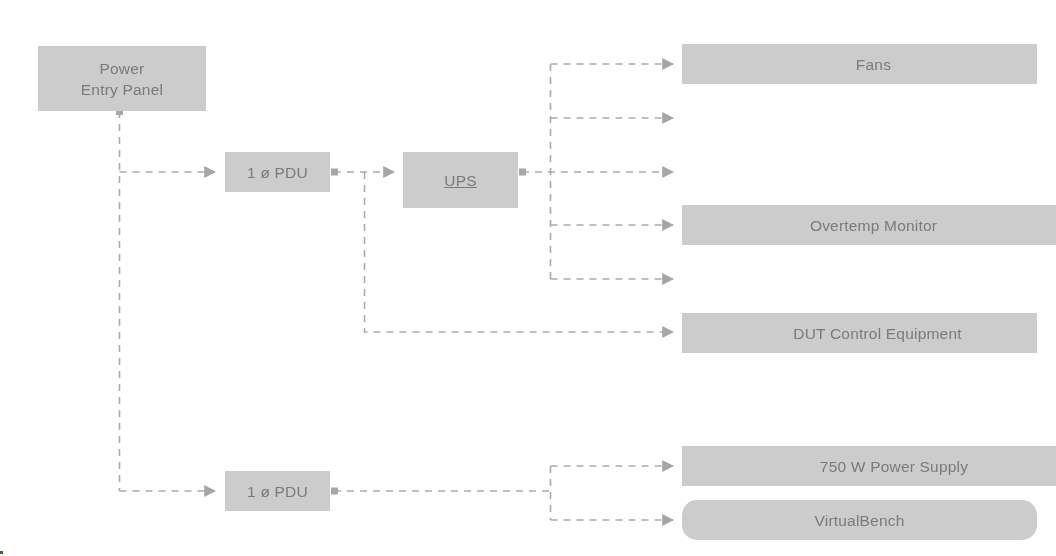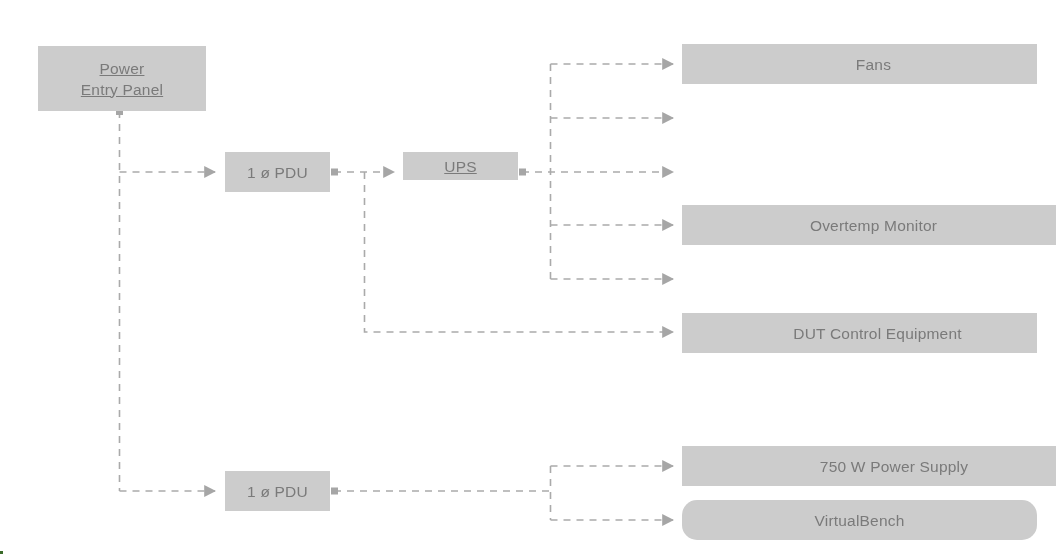--- a/index.html
+++ b/index.html
@@ -33,21 +33,20 @@
     justify-content: center;
     text-align: center;
     font-size: 15.5px;
     line-height: 19px;
     letter-spacing: 0.2px;
     white-space: pre-line;
     box-sizing: border-box;
   }
   .node.two-line {
     line-height: 21px;
-    text-decoration: underline;
   }
   .corner-dot {
     position: absolute;
     width: 3px;
     height: 3px;
   }
 </style>
 </head>
 <body>
 
@@ -95,21 +94,21 @@
       <rect x="519" y="168.5" width="7" height="7"></rect>
       <rect x="331" y="487.5" width="7" height="7"></rect>
     </g>
   </svg>
 
   <div class="node two-line" style="left:38px; top:46px; width:168px; height:65px;">Power
 Entry Panel</div>
 
   <div class="node" style="left:225px; top:152px; width:105px; height:40px;">1 ø PDU</div>
 
-  <div class="node" style="left:403px; top:152px; width:115px; height:28px;text-decoration:underline;">UPS</div>
+  <div class="node" style="left:403px; top:152px; width:115px; height:56px;text-decoration:underline;">UPS</div>
 
   <div class="node" style="left:682px; top:44px; width:355px; height:40px;padding-left:28px;">Fans</div>
 
 
 
   <div class="node" style="left:682px; top:205px; width:383px; height:40px;">Overtemp Monitor</div>
 
 
   <div class="node" style="left:682px; top:313px; width:355px; height:40px;padding-left:36px;">DUT Control Equipment</div>
 

